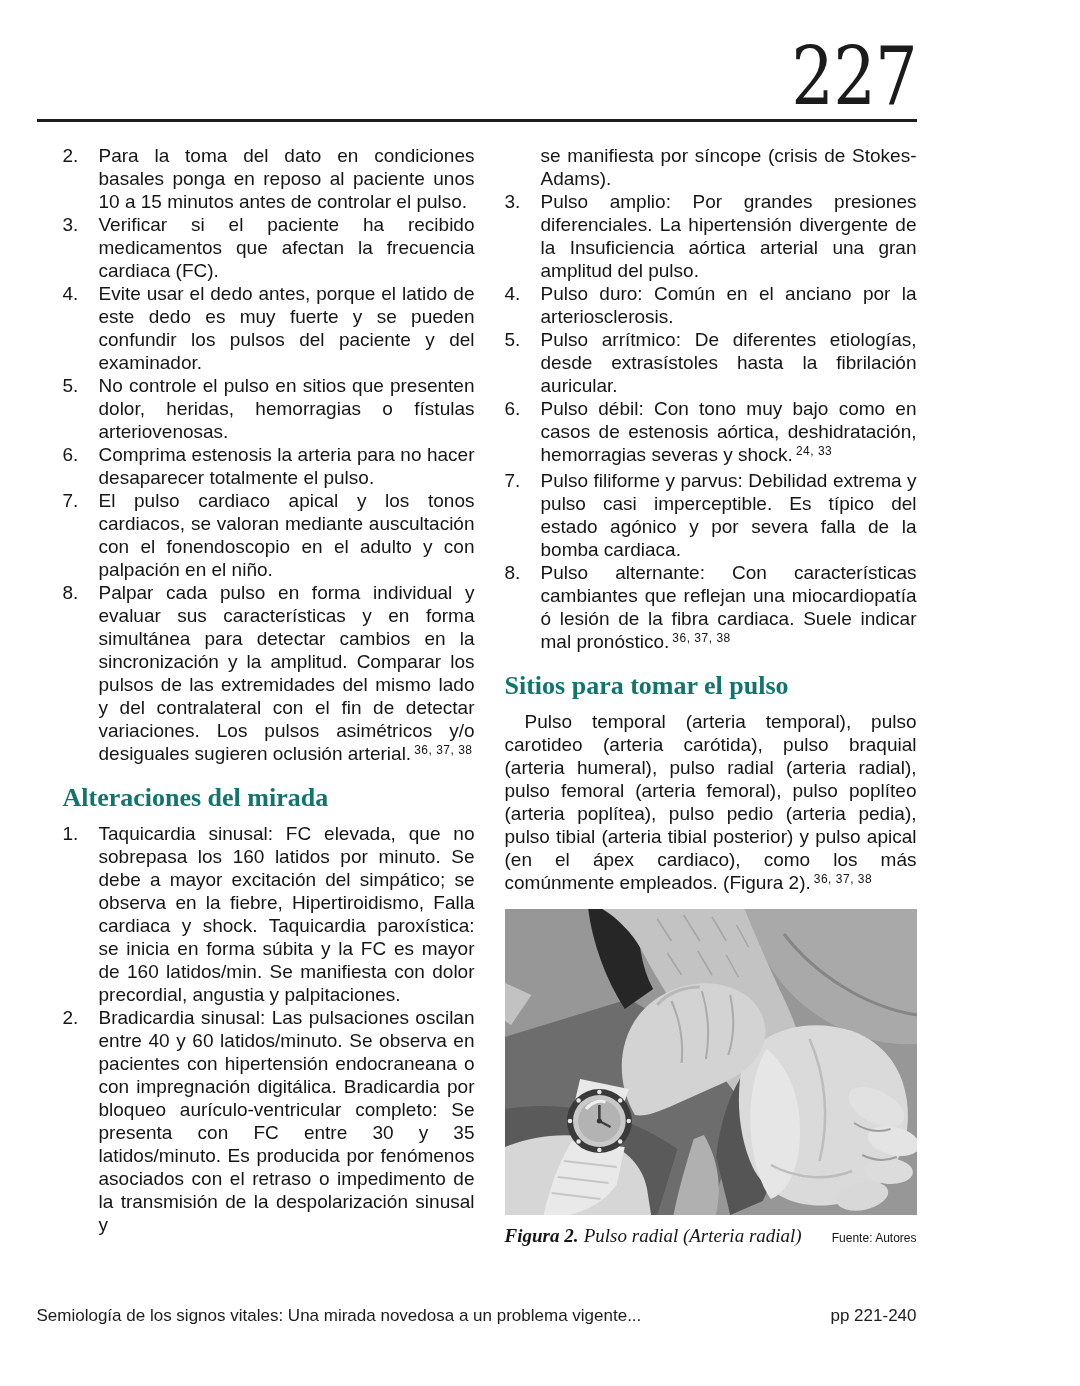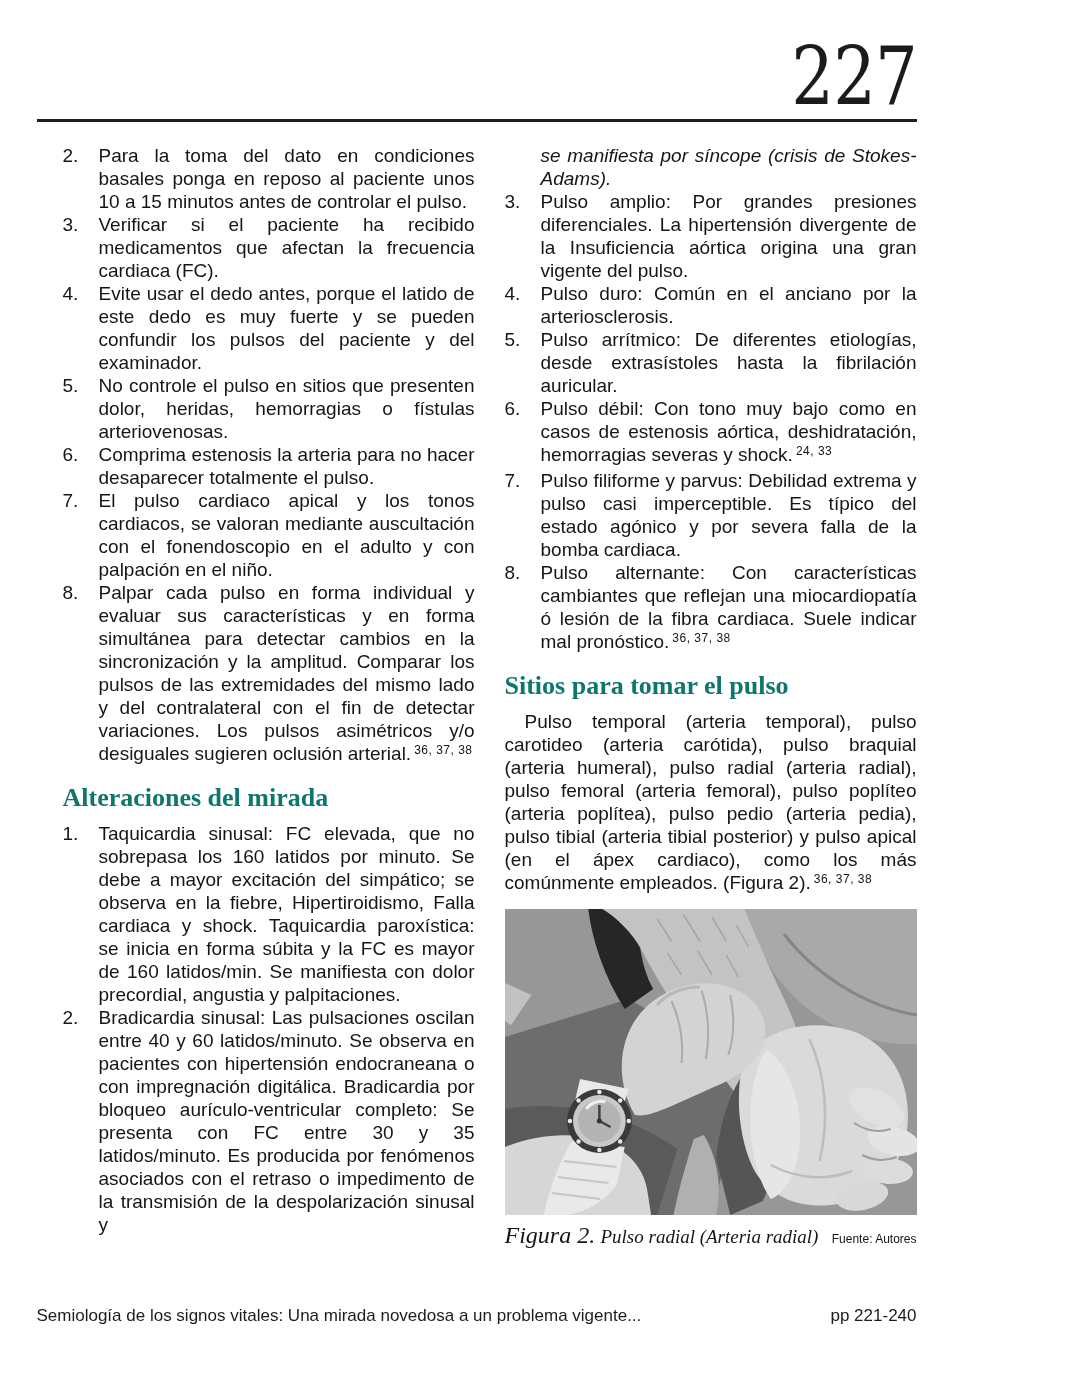--- a/index.html
+++ b/index.html
@@ -21,31 +21,31 @@
   }
   .header-rule{width:880px;margin:5px auto 0;border-bottom:3px solid #1e1e1e;}
   .content{
     width:880px;margin:22px auto 0;flex:1;
     display:flex;gap:30px;padding-left:26px;box-sizing:border-box;
   }
   .col{flex:1;min-width:0;font-size:19px;line-height:23px;}
   .li{display:flex;}
   .li .num{width:36px;flex:none;}
   .li .txt{flex:1;text-align:justify;hyphens:auto;}
-  .continuation{padding-left:36px;text-align:justify;hyphens:auto;margin:0;font-style:italic;}
+  .continuation{padding-left:36px;text-align:justify;hyphens:auto;margin:0;}
   .col-heading{
     font-family:"Liberation Serif",serif;font-weight:bold;
     font-size:26px;line-height:30px;margin:15px 0 9px;color:#0f766e;
   }
   .sitios{margin:0;text-align:justify;text-indent:20px;hyphens:auto;}
   .sup{font-size:12px;position:relative;top:-6px;margin-left:3px;letter-spacing:.5px;}
   .figure{margin-top:12px;}
   .figure svg{display:block;width:100%;height:306px;}
   .fig-caption{display:flex;justify-content:space-between;align-items:baseline;margin-top:9px;}
-  .fig-label{font-family:"Liberation Serif",serif;font-style:italic;font-weight:normal;font-size:24px;}
+  .fig-label{font-family:"Liberation Serif",serif;font-style:italic;font-weight:bold;font-size:19px;}
   .fig-text{font-family:"Liberation Serif",serif;font-style:italic;font-size:19px;}
   .fig-source{font-size:12px;white-space:nowrap;}
   .footer{
     width:880px;margin:0 auto;display:flex;justify-content:space-between;
     font-size:17px;color:#1c1c1c;padding:14px 0 60px;
   }
 </style>
 </head>
 <body>
 
@@ -98,21 +98,21 @@
         <span class="num">2.</span>
         <span class="txt"><span>Bradicardia sinusal: Las pulsaciones oscilan entre 40 y 60 latidos/minuto. Se observa en pacientes con hipertensión endocraneana o con impregnación digitálica. Bradicardia por bloqueo aurículo-ventricular completo: Se presenta con FC entre 30 y 35 latidos/minuto. Es producida por fenómenos asociados con el retraso o impedimento de la transmisión de la despolarización sinusal y</span></span>
       </div>
     </div>
 
     <div class="col">
       <p class="continuation">se manifiesta por síncope (crisis de Stokes-Adams).</p>
 
       <div class="li">
         <span class="num">3.</span>
-        <span class="txt"><span>Pulso amplio: Por grandes presiones diferenciales. La hipertensión divergente de la Insuficiencia aórtica origina una gran vigente del pulso.</span></span>
+        <span class="txt"><span>Pulso amplio: Por grandes presiones diferenciales. La hipertensión divergente de la Insuficiencia aórtica arterial una gran amplitud del pulso.</span></span>
       </div>
       <div class="li">
         <span class="num">4.</span>
         <span class="txt"><span>Pulso duro: Común en el anciano por la arteriosclerosis.</span></span>
       </div>
       <div class="li">
         <span class="num">5.</span>
         <span class="txt"><span>Pulso arrítmico: De diferentes etiologías, desde extrasístoles hasta la fibrilación auricular.</span></span>
       </div>
       <div class="li">

